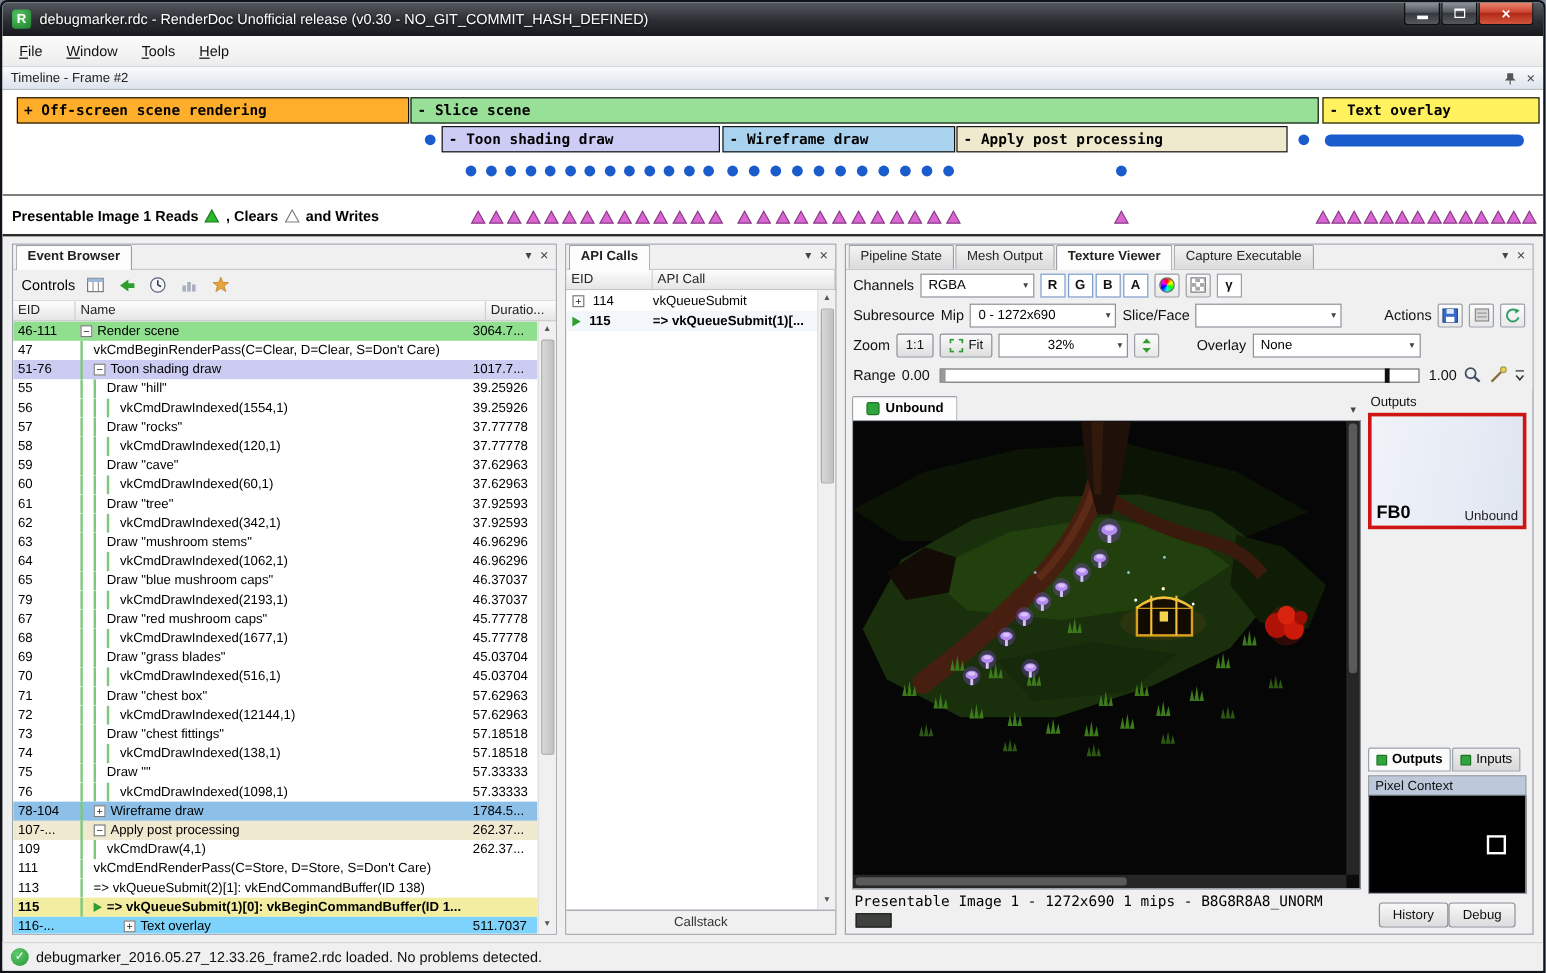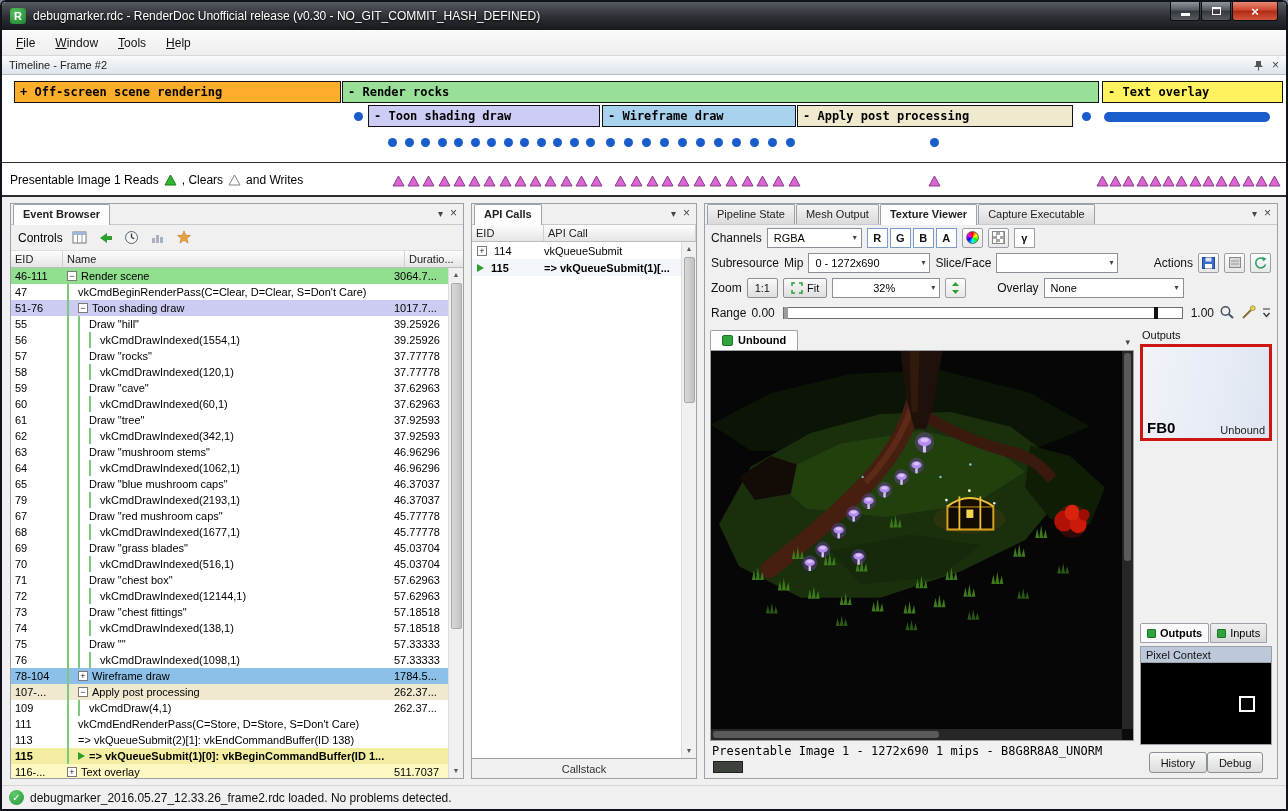--- a/index.html
+++ b/index.html
@@ -18,21 +18,21 @@
 .menubar{height:26px;background:linear-gradient(#fbfbfb,#ededed);border-bottom:1px solid #d8d8d8;display:flex;align-items:center;padding-left:4px;}
 .menu-item{padding:5px 10px;font-size:12px;color:#111;}
 .menu-item::first-letter{text-decoration:underline;}
 
 .tl-header{height:19px;background:linear-gradient(#fafbfc,#dde4ec);border-bottom:1px solid #b6bcc4;display:flex;align-items:center;font-size:11px;color:#222;padding:0 7px;}
 .tl-hicons{margin-left:auto;display:flex;gap:8px;align-items:center;color:#444;}
 .tl-body{height:122px;background:#fff;position:relative;border-bottom:2px solid #2c2c2c;overflow:hidden;}
 .tl-block{position:absolute;height:22px;border:1px solid #141414;font-family:"DejaVu Sans Mono",monospace;font-size:12px;font-weight:bold;color:#000;padding:3px 5px;white-space:nowrap;overflow:hidden;}
 .tl-dot{position:absolute;width:9px;height:9px;border-radius:50%;background:#1a5ccc;}
 .tl-bar{position:absolute;top:37px;height:10px;border-radius:5px;background:#1a5ccc;}
-.tl-legend{position:absolute;left:0;right:0;top:87px;height:35px;border-top:1px solid #2c2c2c;background:#fff;font-family:"DejaVu Sans Mono",monospace;font-size:12px;font-weight:normal;display:flex;align-items:center;padding-left:8px;gap:5px;white-space:nowrap;}
+.tl-legend{position:absolute;left:0;right:0;top:87px;height:35px;border-top:1px solid #2c2c2c;background:#fff;font-family:"DejaVu Sans Mono",monospace;font-size:12px;font-weight:bold;display:flex;align-items:center;padding-left:8px;gap:5px;white-space:nowrap;}
 .tri-abs{position:absolute;top:12px;}
 
 .main{display:flex;gap:7px;padding:6px 8px;height:588px;}
 .panel{background:#f0f0f0;border:1px solid #9ba1a9;display:flex;flex-direction:column;min-height:0;}
 .eb{width:454px;flex-shrink:0;}
 .api{width:226px;flex-shrink:0;}
 .rp{flex:1;min-width:0;}
 .tabstrip{height:21px;display:flex;align-items:flex-end;background:#f0f0f0;padding:0 2px;border-bottom:1px solid #c6cad0;}
 .tabs{display:flex;align-items:flex-end;}
 .tab{font-size:11px;padding:3px 9px 4px;border:1px solid #9ba1a9;border-bottom:none;background:linear-gradient(#f4f4f4,#dadada);margin-right:1px;white-space:nowrap;border-radius:2px 2px 0 0;color:#222;}
@@ -48,21 +48,21 @@
 .eb-bodywrap{flex:1;display:flex;min-height:0;background:#fff;}
 .eb-rows{flex:1;overflow:hidden;min-width:0;}
 .eb-row{display:flex;height:16px;align-items:center;font-size:11px;white-space:nowrap;color:#000;}
 .eb-row .c-eid{width:52px;padding-left:4px;flex-shrink:0;overflow:hidden;}
 .eb-row .c-name{flex:1;display:flex;align-items:center;overflow:hidden;padding-left:4px;height:100%;min-width:0;}
 .eb-row .c-dur{width:58px;padding-left:4px;flex-shrink:0;overflow:hidden;}
 .guide{width:2px;height:100%;background:#7ec87e;margin-right:9px;flex-shrink:0;}
 .expander{width:10px;height:10px;border:1px solid #7a7a7a;background:#fff;font-size:9px;line-height:8px;text-align:center;margin-right:4px;flex-shrink:0;color:#222;}
 .cur-arrow{width:0;height:0;border-left:7px solid #2e9e2e;border-top:4px solid transparent;border-bottom:4px solid transparent;margin-right:4px;flex-shrink:0;}
 .bg-green{background:#8fdf8f;}.bg-purple{background:#ccccf2;}.bg-blue{background:#8cc0e8;}
-.bg-cream{background:#efe9cf;}.bg-yellow{background:#f2eda1;}.bg-paleyellow{background:#fef9c3;}
+.bg-cream{background:#efe9cf;}.bg-yellow{background:#f2eda1;}.bg-paleyellow{background:#7dd3fc;gap:36px;}
 .bold{font-weight:bold;}
 .scrollbar{width:15px;background:#f0f0f0;border-left:1px solid #dcdcdc;display:flex;flex-direction:column;flex-shrink:0;}
 .sb-btn{height:14px;font-size:7px;text-align:center;color:#555;line-height:14px;}
 .sb-track{flex:1;display:flex;justify-content:center;padding:1px;}
 .sb-thumb{width:11px;background:linear-gradient(90deg,#d8d8d8,#c2c2c2);border:1px solid #a8a8a8;border-radius:2px;}
 
 .api-row{display:flex;height:17px;align-items:center;font-size:11px;white-space:nowrap;background:#fff;}
 .api-row.bold{background:#f3f6fa;}
 .a-eid{width:72px;display:flex;align-items:center;padding-left:5px;flex-shrink:0;gap:3px;}
 .a-call{flex:1;overflow:hidden;}
@@ -288,21 +288,21 @@
           <polygon points="6.5,1 12,11 1,11" fill="#d966d2" stroke="#8a3a86"></polygon>
         </svg>
         <svg width="13" height="12" class="tri-abs" style="left: 1252.77px;">
           <polygon points="6.5,1 12,11 1,11" fill="#d966d2" stroke="#8a3a86"></polygon>
         </svg>
         <svg width="13" height="12" class="tri-abs" style="left: 1266px;">
           <polygon points="6.5,1 12,11 1,11" fill="#d966d2" stroke="#8a3a86"></polygon>
         </svg>
       </div>
   <div class="tl-block" style="left: 12px; width: 327px; top: 6px; background: rgb(255, 174, 43);">+ Off-screen scene rendering</div>
-      <div class="tl-block" style="left: 340px; width: 757px; top: 6px; background: rgb(152, 224, 152);">- Render rocks</div>
+      <div class="tl-block" style="left: 340px; width: 757px; top: 6px; background: rgb(152, 224, 152);">- Slice scene</div>
       <div class="tl-block" style="left: 1100px; width: 181px; top: 6px; background: rgb(255, 242, 94);">- Text overlay</div>
       <div class="tl-block" style="left: 366px; width: 232px; top: 30px; background: rgb(204, 204, 245);">- Toon shading draw</div>
       <div class="tl-block" style="left: 600px; width: 194px; top: 30px; background: rgb(168, 210, 238);">- Wireframe draw</div>
       <div class="tl-block" style="left: 795px; width: 276px; top: 30px; background: rgb(239, 233, 206);">- Apply post processing</div>
       <div class="tl-dot" style="left: 352px; top: 37px; background: rgb(26, 92, 204);"></div>
       <div class="tl-dot" style="left: 1080px; top: 37px; background: rgb(26, 92, 204);"></div>
       <div class="tl-dot" style="left: 386px; top: 63px; background: rgb(26, 92, 204);"></div>
       <div class="tl-dot" style="left: 402.5px; top: 63px; background: rgb(26, 92, 204);"></div>
       <div class="tl-dot" style="left: 419px; top: 63px; background: rgb(26, 92, 204);"></div>
       <div class="tl-dot" style="left: 435.5px; top: 63px; background: rgb(26, 92, 204);"></div>

